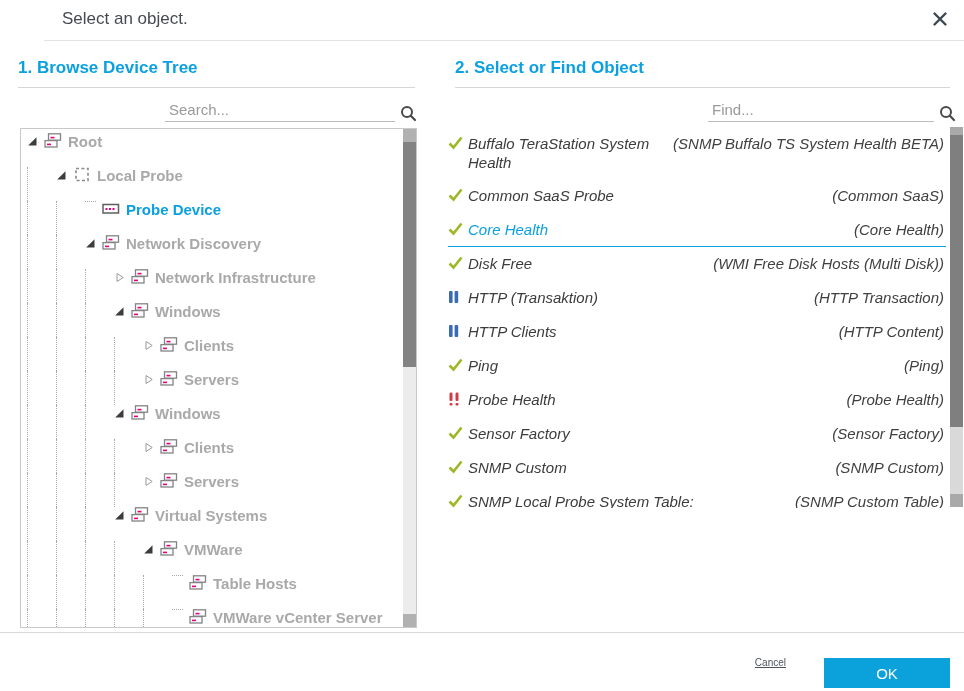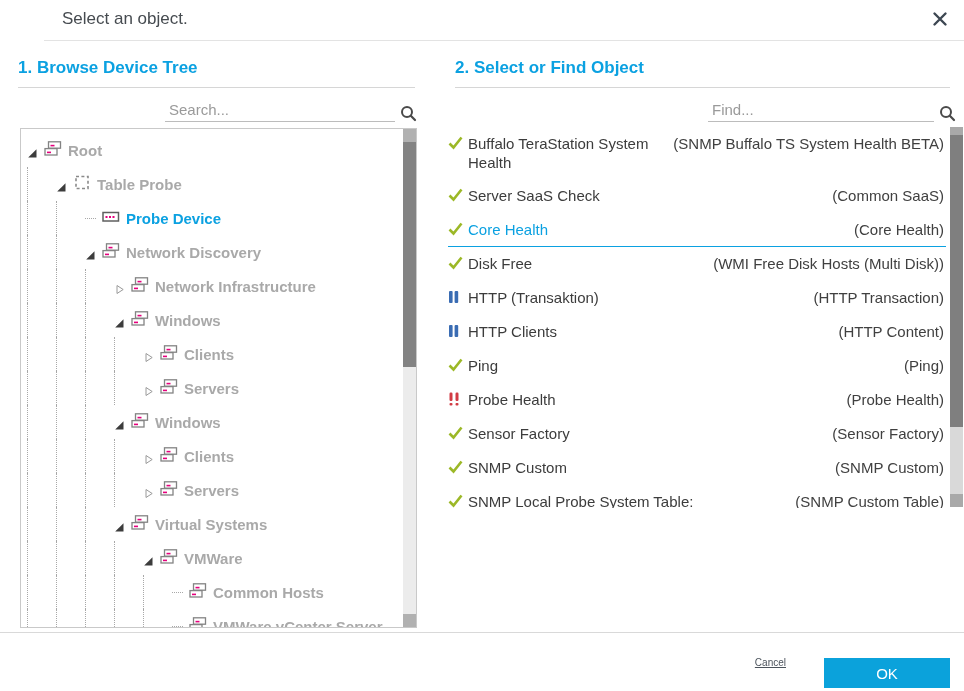--- a/index.html
+++ b/index.html
@@ -25,21 +25,21 @@
        font-family:"Liberation Sans",sans-serif;font-size:15px;color:#555;padding:3px 4px;}
   .sr-left .inp{width:222px;}
   .sr-right .inp{width:218px;}
   .inp::placeholder{color:#9a9a9a;opacity:1;}
   .mag{margin-left:5px;display:inline-flex;cursor:pointer;}
 
   
   .treebox{position:absolute;left:20px;top:128px;width:395px;height:498px;
            border:1px solid #c9c9c9;background:#fff;overflow:hidden;}
   .tree-rows{padding:4px 0 0 6px;}
-  .tree-row{display:flex;align-items:center;height:34px;white-space:nowrap;}
+  .tree-row{display:flex;height:34px;white-space:nowrap;}
   .guide{width:28px;align-self:stretch;border-left:1px dotted #a8a8a8;flex:0 0 auto;}
   .tw{width:11px;height:11px;flex:0 0 auto;margin-right:6px;}
   .stub{width:11px;height:0;border-top:1px dotted #a8a8a8;flex:0 0 auto;margin-right:6px;}
   .ticon{flex:0 0 auto;margin-right:6px;}
   .tlabel{font-size:15px;font-weight:bold;color:#a9a9a9;}
   .tree-row.sel .tlabel{color:var(--accent);}
 
   
   .sb{position:absolute;width:13px;}
   .sb .track{position:absolute;left:0;right:0;top:0;bottom:0;}
@@ -50,21 +50,21 @@
   .tree-sb{right:0;top:0;bottom:0;}
   .tree-sb .track{background:#ececec;}
   .tree-sb .thumb{top:13px;height:225px;}
   .list-sb{left:950px;top:127px;height:380px;}
   .list-sb .track{background:#d9d9d9;}
   .list-sb .btn{background:#a9a9a9;}
   .list-sb .btn.top{height:8px;}
   .list-sb .thumb{top:8px;height:292px;background:#7f7f7f;}
 
   
-  .objlist{position:absolute;left:448px;top:127px;width:498px;height:381px;overflow:hidden;}
+  .objlist{position:absolute;left:448px;top:127px;width:498px;height:381px;overflow:hidden;font-style:italic;}
   .obj-row{display:flex;align-items:flex-start;padding:7px 2px 6px 0;border-bottom:1px solid transparent;cursor:pointer;}
   .oicon{width:20px;flex:0 0 auto;padding-top:2px;}
   .oname{flex:1 1 auto;font-size:15px;line-height:19px;color:#3c3c3c;}
   .otype{flex:0 0 auto;margin-left:8px;font-size:15px;line-height:19px;color:#404040;white-space:nowrap;}
   .obj-row.sel{border-bottom:1px solid var(--accent);justify-content:flex-end;}
   .obj-row.sel .oname{color:var(--accent);}
 
   
   .footer-line{position:absolute;left:0;right:0;top:632px;border-top:1px solid #d9d9d9;}
   .cancel{position:absolute;left:728px;top:657px;width:58px;text-align:right;
@@ -125,21 +125,21 @@
           <span class="tlabel">Root</span>
         </div>
         <div class="tree-row">
           <span class="guide"></span>
           <span class="tw"><svg width="11" height="11" viewBox="0 0 11 11">
               <polygon points="9.5,1.2 9.5,9.5 1.2,9.5" fill="#3c3c3c"></polygon>
             </svg></span>
           <span class="ticon"><svg width="18" height="15" viewBox="0 0 18 15">
               <rect x="3" y="1.5" width="12" height="12" fill="#fff" stroke="#8a8a8a" stroke-width="1.6" stroke-dasharray="3,2.4"></rect>
             </svg></span>
-          <span class="tlabel">Table Probe</span>
+          <span class="tlabel">Local Probe</span>
         </div>
         <div class="tree-row sel">
           <span class="guide"></span>
           <span class="guide"></span>
           <span class="stub"></span>
           <span class="ticon"><svg width="18" height="15" viewBox="0 0 18 15">
               <rect x="1" y="3.5" width="15.5" height="8.5" fill="#fff" stroke="#5f5f5f" stroke-width="1.5"></rect>
               <path d="M3.5 8 h2 M7 8 h2 M10.5 8 h2" stroke="#e5007d" stroke-width="1.8"></path>
             </svg></span>
           <span class="tlabel">Probe Device</span>
@@ -304,21 +304,21 @@
           <span class="guide"></span>
           <span class="guide"></span>
           <span class="guide"></span>
           <span class="stub"></span>
           <span class="ticon"><svg width="18" height="15" viewBox="0 0 18 15">
               <rect x="4.5" y="0.8" width="12" height="6.4" fill="#fff" stroke="#838383" stroke-width="1.3"></rect>
               <path d="M6.5 4.6 h4" stroke="#e5007d" stroke-width="1.6"></path>
               <rect x="1" y="7.6" width="12" height="6.4" fill="#fff" stroke="#838383" stroke-width="1.3"></rect>
               <path d="M3 11.4 h4" stroke="#e5007d" stroke-width="1.6"></path>
             </svg></span>
-          <span class="tlabel">Common Hosts</span>
+          <span class="tlabel">Table Hosts</span>
         </div>
         <div class="tree-row">
           <span class="guide"></span>
           <span class="guide"></span>
           <span class="guide"></span>
           <span class="guide"></span>
           <span class="guide"></span>
           <span class="stub"></span>
           <span class="ticon"><svg width="18" height="15" viewBox="0 0 18 15">
               <rect x="4.5" y="0.8" width="12" height="6.4" fill="#fff" stroke="#838383" stroke-width="1.3"></rect>
@@ -342,21 +342,21 @@
         <span class="oicon"><svg width="15" height="14" viewBox="0 0 15 14">
             <polyline points="1.5,7.5 5.5,11.5 13.5,1.5" fill="none" stroke="#9cb827" stroke-width="2.6"></polyline>
           </svg></span>
         <span class="oname">Buffalo TeraStation System Health</span>
         <span class="otype">(SNMP Buffalo TS System Health BETA)</span>
       </div>
       <div class="obj-row">
         <span class="oicon"><svg width="15" height="14" viewBox="0 0 15 14">
             <polyline points="1.5,7.5 5.5,11.5 13.5,1.5" fill="none" stroke="#9cb827" stroke-width="2.6"></polyline>
           </svg></span>
-        <span class="oname">Server SaaS Check</span>
+        <span class="oname">Common SaaS Probe</span>
         <span class="otype">(Common SaaS)</span>
       </div>
       <div class="obj-row sel">
         <span class="oicon"><svg width="15" height="14" viewBox="0 0 15 14">
             <polyline points="1.5,7.5 5.5,11.5 13.5,1.5" fill="none" stroke="#9cb827" stroke-width="2.6"></polyline>
           </svg></span>
         <span class="oname">Core Health</span>
         <span class="otype">(Core Health)</span>
       </div>
       <div class="obj-row">

